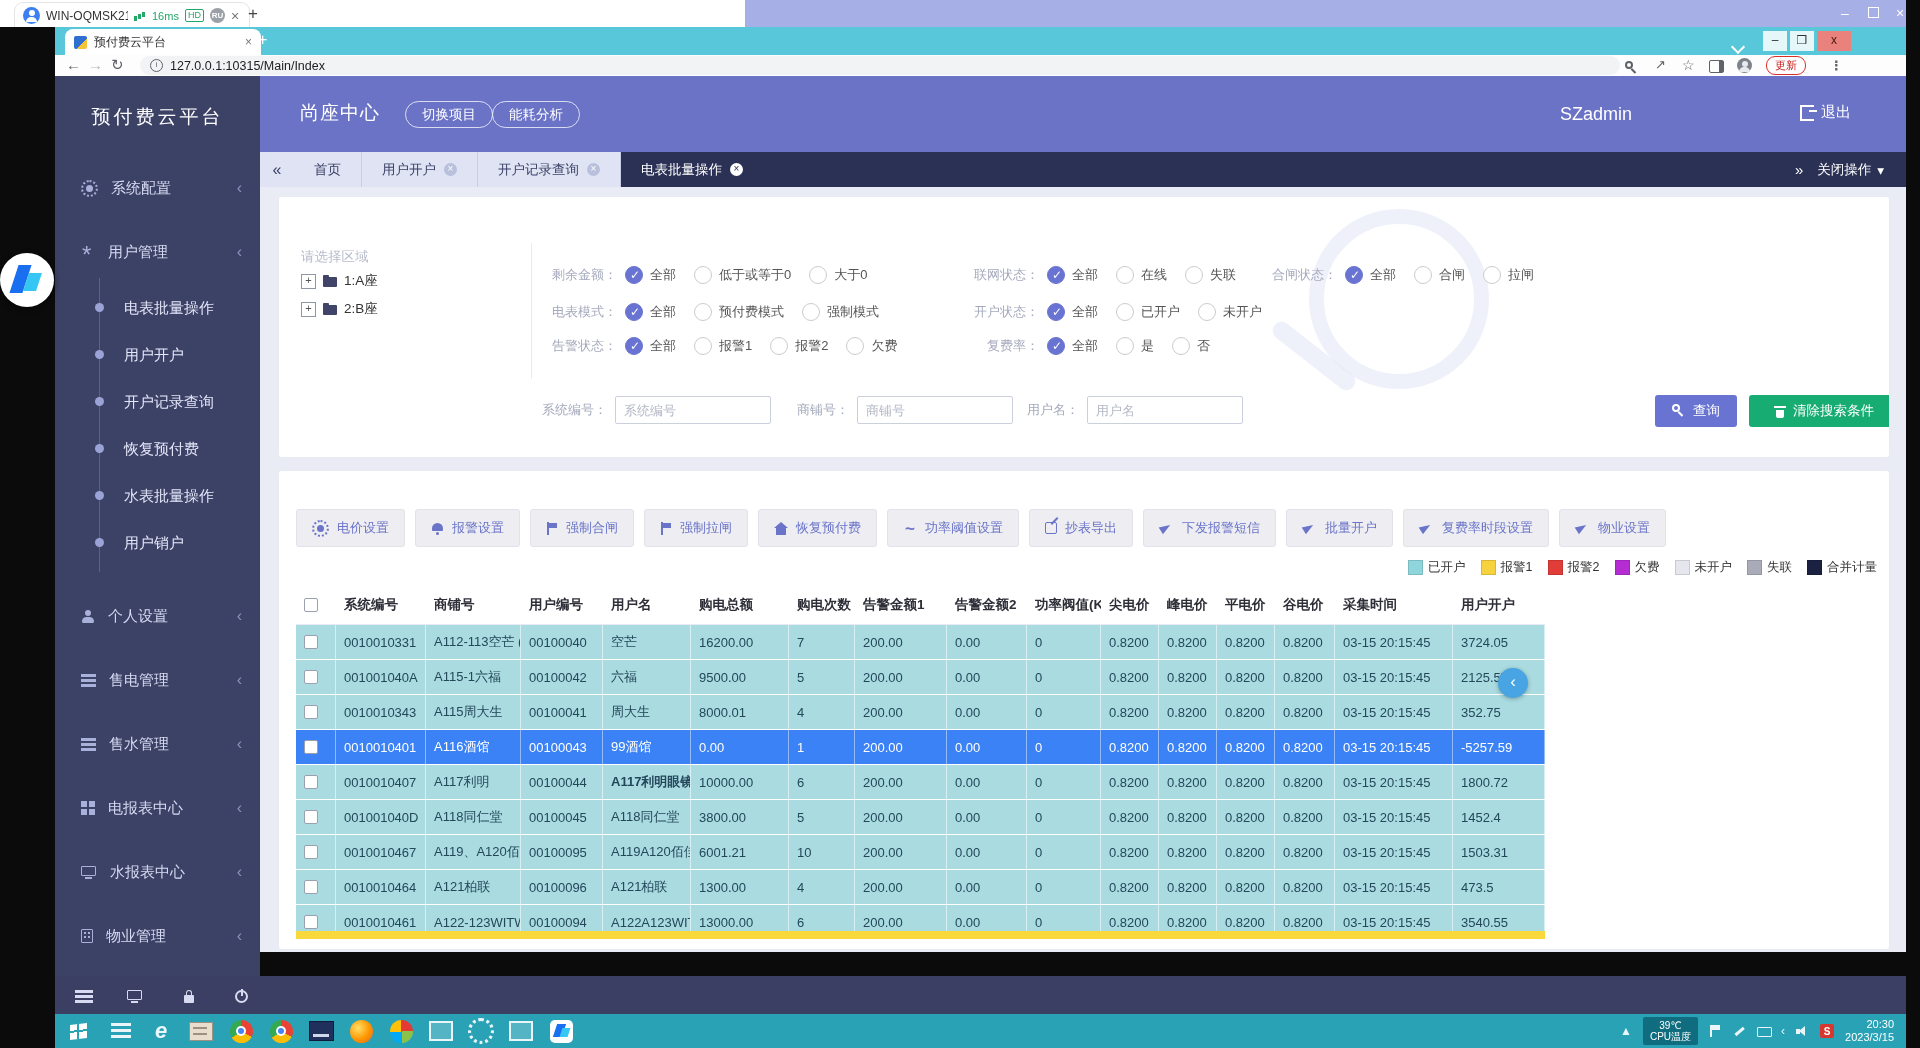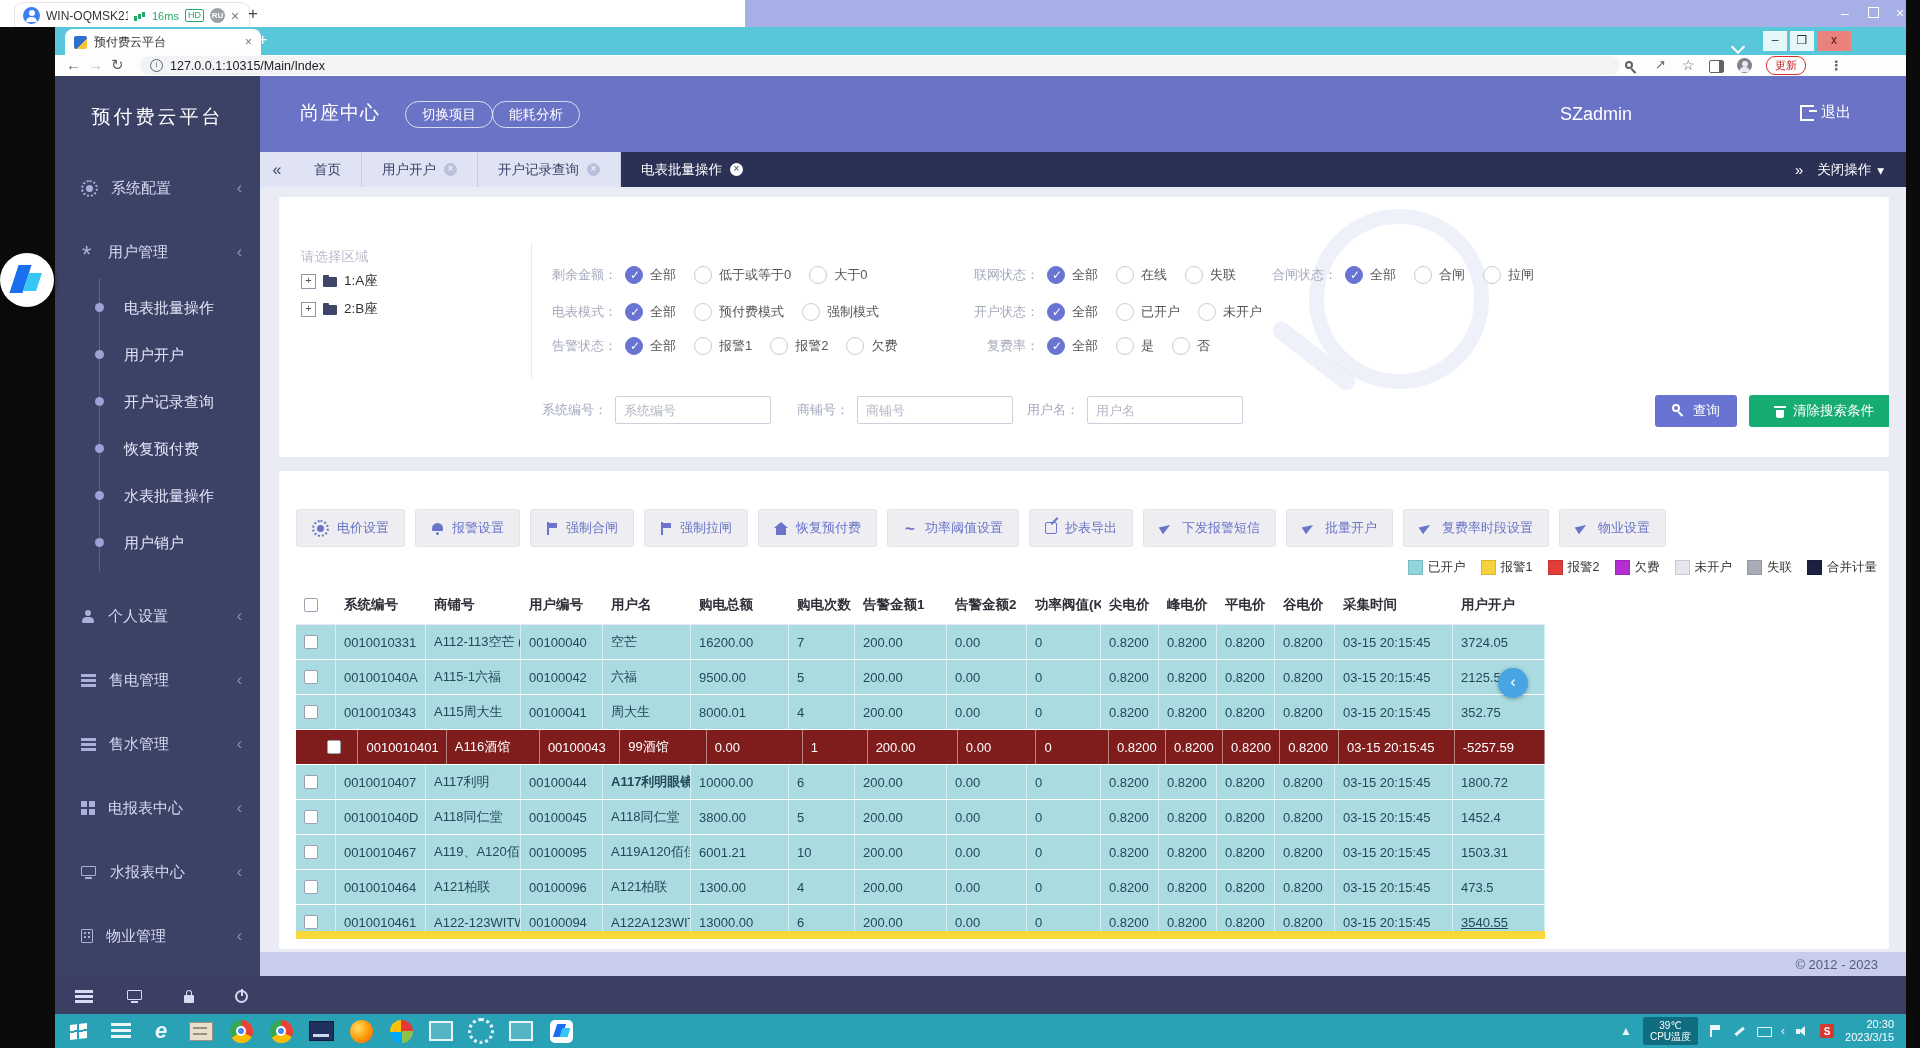--- a/index.html
+++ b/index.html
@@ -124,21 +124,21 @@
             display:flex;align-items:center;gap:8px;padding:0 15px;cursor:pointer;}
   #legend{position:absolute;right:12px;top:88px;display:flex;gap:15px;align-items:center;}
   .lg-item{display:flex;align-items:center;gap:5px;font-size:12.5px;color:#333;}
   .lg-sq{width:13px;height:13px;border:1px solid rgba(0,0,0,.12);}
   #table{position:absolute;left:17px;top:114px;width:1249px;}
   .trow{display:flex;}
   .tcell{box-sizing:border-box;padding:0 8px;overflow:hidden;white-space:nowrap;display:flex;align-items:center;}
   .thead .tcell{height:40px;font-size:13.5px;font-weight:bold;color:#2e2e38;background:#fff;border-bottom:1px solid #e7eaf3;}
   .tbody .trow{height:34px;background:#a9dbe1;border-bottom:1px solid #fff;}
   .tbody .tcell{font-size:13px;color:#24485a;border-right:1px solid rgba(255,255,255,.55);}
-  .tbody .trow.arrears{background:#7f1d1d;padding-left:23px;}
+  .tbody .trow.arrears{background:#3b82f6;}
   .tbody .trow.arrears .tcell{color:#fff;border-right:1px solid rgba(255,255,255,.45);}
   .cb{width:14px;height:14px;background:#fff;border:1px solid #9aa0ae;border-radius:2px;display:inline-block;box-sizing:border-box;}
   #partial-row{position:absolute;left:17px;width:1249px;height:8px;}
   #slide-handle{left:1498px;top:668px;width:30px;height:30px;border-radius:50%;background:#48a4e2;color:#fff;
                 font-size:17px;line-height:28px;text-align:center;box-shadow:0 1px 4px rgba(0,0,0,.3);}
 
   
   #page-footer{left:260px;top:952px;width:1646px;height:24px;background:#c7cdeb;display:flex;align-items:center;justify-content:flex-end;padding-right:28px;box-sizing:border-box;font-size:13px;color:#555c80;}
   #bottom-strip{left:55px;top:976px;width:1851px;height:38px;background:#3a3f63;}
   .bs-ic{position:absolute;top:11px;color:#d7daf0;}
@@ -818,32 +818,29 @@
             <div class="tcell" style="width: 98px;">13000.00</div>
             <div class="tcell" style="width: 66px;">6</div>
             <div class="tcell" style="width: 92px;">200.00</div>
             <div class="tcell" style="width: 80px;">0.00</div>
             <div class="tcell" style="width: 74px;">0</div>
             <div class="tcell" style="width: 58px;">0.8200</div>
             <div class="tcell" style="width: 58px;">0.8200</div>
             <div class="tcell" style="width: 58px;">0.8200</div>
             <div class="tcell" style="width: 60px;">0.8200</div>
             <div class="tcell" style="width: 118px;">03-15 20:15:45</div>
-            <div class="tcell" style="width: 92px; text-decoration: underline;">3540.55</div>
+            <div class="tcell" style="width: 92px;">3540.55</div>
           </div>
         </div>
       </div>
     <div id="partial-row" style="top: 460px; background: rgb(249, 216, 60);"></div>
   </div>
 
   <div class="abs" id="slide-handle">‹</div>
 
-  <div class="abs" id="page-footer">
-    <span>© 2012 - 2023</span>
-  </div>
   <div class="abs" id="bottom-strip">
     <span class="abs bs-ic" style="left:20px;"><span class="ic ic-bars" style="width:18px;"></span></span>
     <span class="abs bs-ic" style="left:72px;"><span class="ic ic-monitor"></span></span>
     <span class="abs bs-ic" style="left:128px;"><span class="ic ic-lock"></span></span>
     <span class="abs bs-ic" style="left:180px;"><span class="ic ic-power"></span></span>
   </div>
 
   <div class="abs" id="taskbar">
     <div id="start-btn">
         <span class="win"></span>

